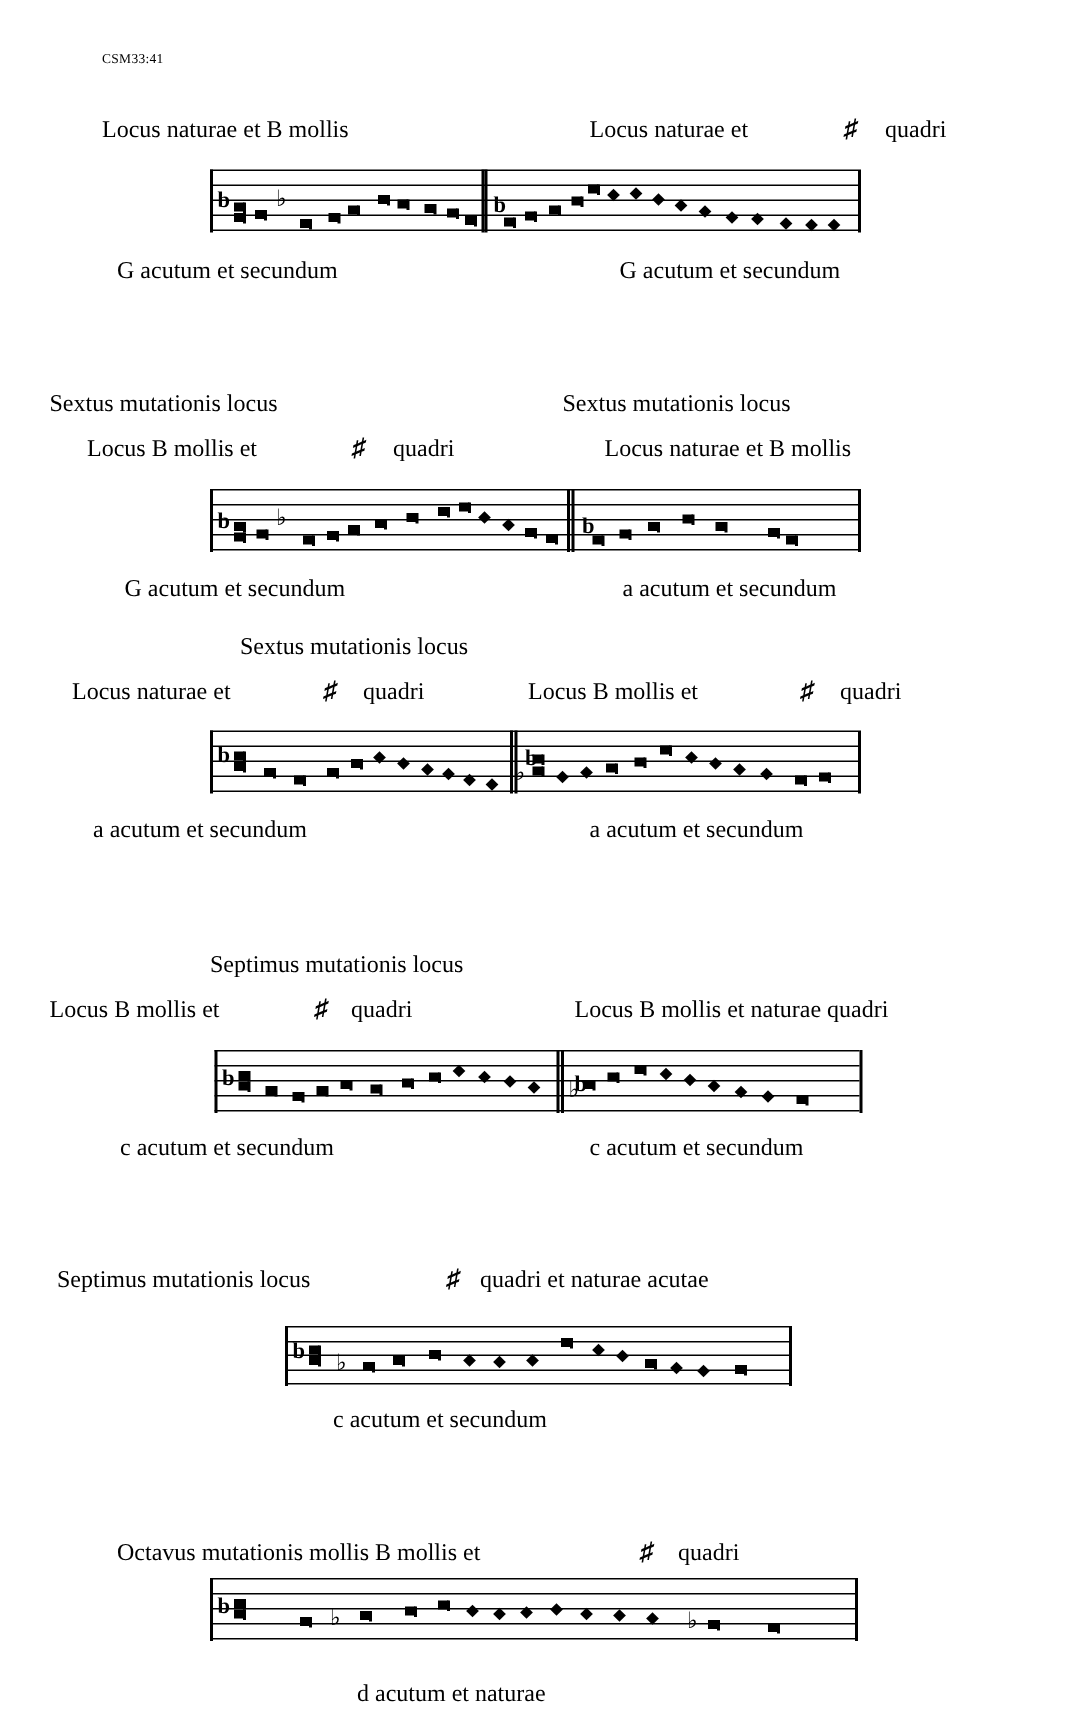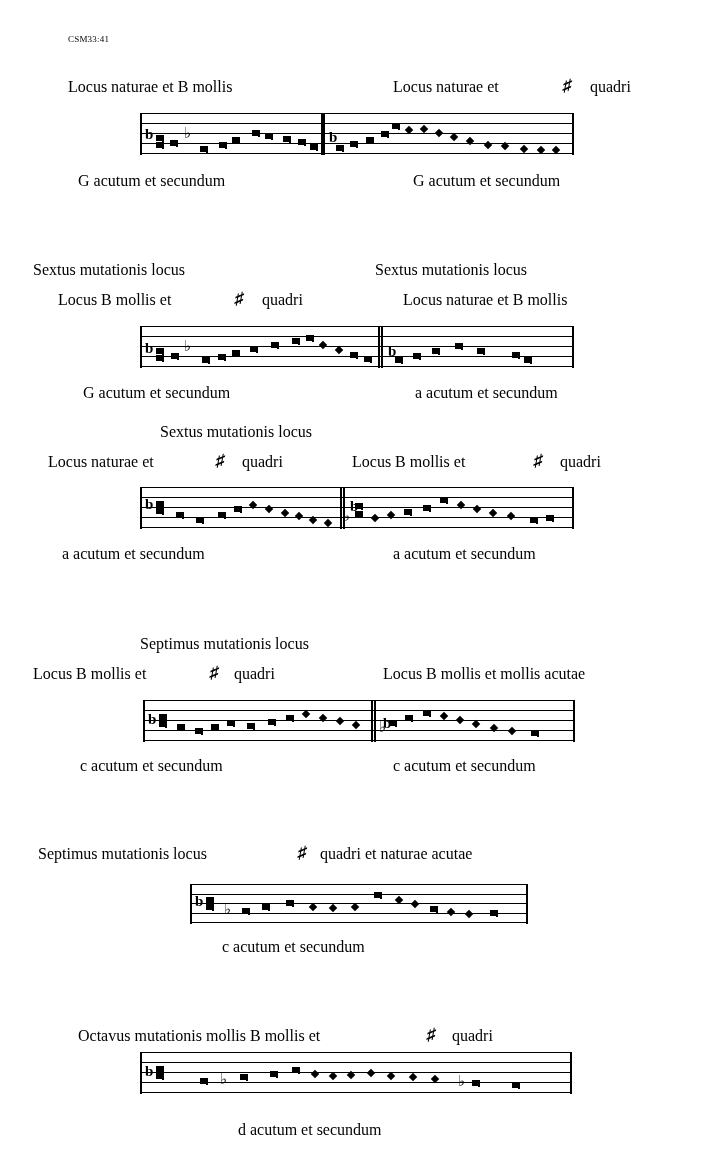--- a/index.html
+++ b/index.html
@@ -118,31 +118,31 @@
       <div class="caption" style="left: 242px; top: 453px;">quadri</div>
       <div class="caption" style="left: 352px; top: 453px;">Locus B mollis et</div>
       <div class="caption" style="left: 534px; top: 451px; font-weight: bold; font-style: italic; font-size: 17px;">♯</div>
       <div class="caption" style="left: 560px; top: 453px;">quadri</div>
       <div class="caption" style="left: 62px; top: 545px;">a acutum et secundum</div>
       <div class="caption" style="left: 393px; top: 545px;">a acutum et secundum</div>
       <div class="caption" style="left: 140px; top: 635px;">Septimus mutationis locus</div>
       <div class="caption" style="left: 33px; top: 665px;">Locus B mollis et</div>
       <div class="caption" style="left: 210px; top: 663px; font-weight: bold; font-style: italic; font-size: 17px;">♯</div>
       <div class="caption" style="left: 234px; top: 665px;">quadri</div>
-      <div class="caption" style="left: 383px; top: 665px;">Locus B mollis et mollis acutae</div>
+      <div class="caption" style="left: 383px; top: 665px;">Locus B mollis et naturae quadri</div>
       <div class="caption" style="left: 80px; top: 757px;">c acutum et secundum</div>
       <div class="caption" style="left: 393px; top: 757px;">c acutum et secundum</div>
       <div class="caption" style="left: 38px; top: 845px;">Septimus mutationis locus</div>
       <div class="caption" style="left: 298px; top: 843px; font-weight: bold; font-style: italic; font-size: 17px;">♯</div>
       <div class="caption" style="left: 320px; top: 845px;">quadri et naturae acutae</div>
       <div class="caption" style="left: 222px; top: 938px;">c acutum et secundum</div>
       <div class="caption" style="left: 78px; top: 1027px;">Octavus mutationis mollis B mollis et</div>
       <div class="caption" style="left: 427px; top: 1025px; font-weight: bold; font-style: italic; font-size: 17px;">♯</div>
       <div class="caption" style="left: 452px; top: 1027px;">quadri</div>
-      <div class="caption" style="left: 238px; top: 1121px;">d acutum et secundum</div>
+      <div class="caption" style="left: 238px; top: 1121px;">d acutum et naturae</div>
     </div>
   <div id="staves-layer">
       <div class="staff-block" style="left: 140px; top: 113px; width: 432px; height: 42px;">
         <div class="staff" style="left: 0px; top: 0px; width: 432px; height: 42px;">
           <div class="line" style="top: 0px;"></div>
           <div class="line" style="top: 10px;"></div>
           <div class="line" style="top: 20px;"></div>
           <div class="line" style="top: 30px;"></div>
           <div class="line" style="top: 40px;"></div>
           <div class="bar" style="left: 0px;"></div>

